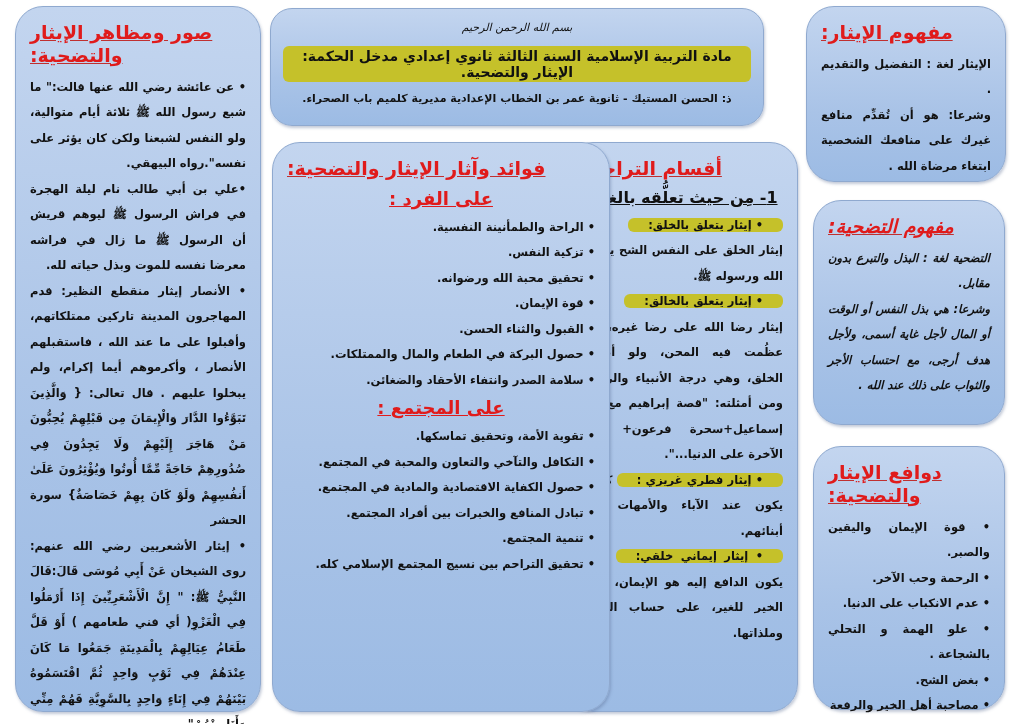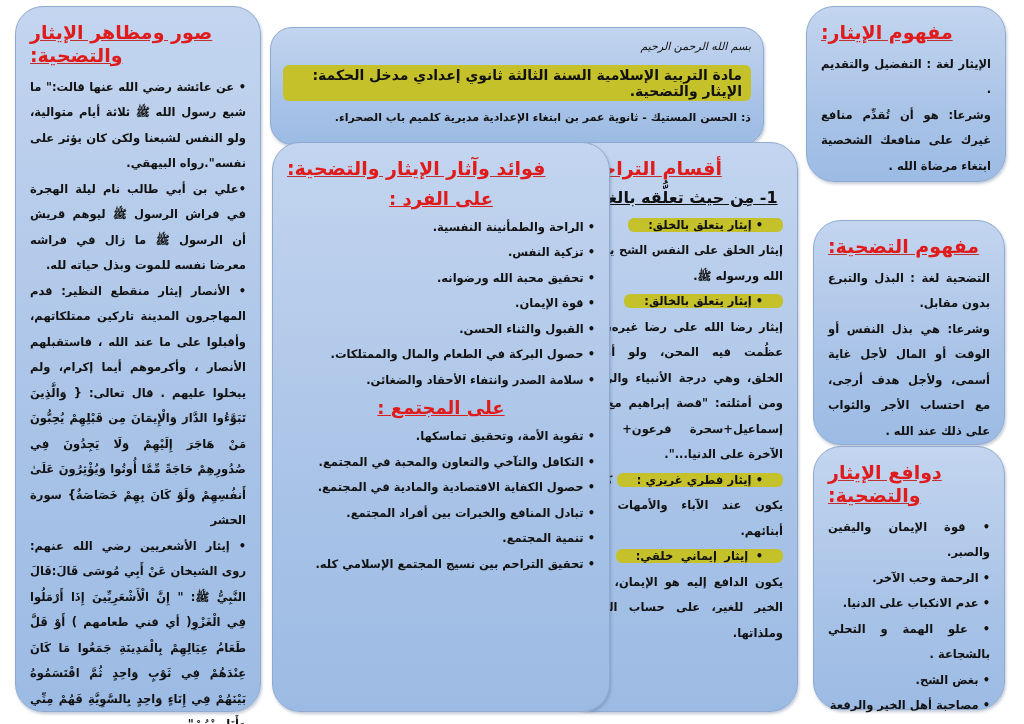--- a/index.html
+++ b/index.html
@@ -21,39 +21,39 @@
   .sub {
     font-weight:bold; text-decoration:underline; font-size:16px; text-align:center; margin:4px 0 6px;
     color:#111;
   }
   .sub.red { color:#e01b1b; font-size:18px; }
   p, li { margin:0; font-size:11.5px; line-height:25.5px; text-align:justify; font-weight:bold; }
   ul { list-style:none; padding:0; margin:0; }
   li::before { content:"• "; }
   .hl { background:#c5c12a; border-radius:6px; padding:0 20px; }
 
-  #header { left:270px; top:8px; width:494px; height:118px; border-radius:22px; padding:8px 12px; text-align:right;margin-top:19px; }
+  #header { left:270px; top:8px; width:494px; height:118px; border-radius:22px; padding:8px 12px; text-align:center; }
   #header .basmala { font-size:11px; margin-top:4px; font-style:italic; }
   #header .subject { display:inline-block; margin-top:12px; font-weight:bold; font-size:14px; background:#c5c12a; border-radius:6px; padding:2px 9px; }
   #header .author { margin-top:10px; font-size:11px; font-weight:bold; }
 
   #col-concept { left:806px; top:6px; width:200px; height:176px; }
-  #col-sacrifice { left:813px; top:220px; width:192px; height:225px; }
+  #col-sacrifice { left:813px; top:200px; width:192px; height:225px;font-style:italic; }
   #col-motives { left:813px; top:446px; width:192px; height:264px; }
   #col-types { left:565px; top:142px; width:233px; height:570px; }
   #col-benefits { left:272px; top:142px; width:338px; height:570px; }
   #col-examples { left:15px; top:6px; width:246px; height:706px; }
 </style>
 </head>
 <body>
 
 <div class="card" id="header">
   <div class="basmala">بسم الله الرحمن الرحيم</div>
   <div class="subject">مادة التربية الإسلامية السنة الثالثة ثانوي إعدادي مدخل الحكمة: الإيثار والتضحية.</div>
-  <div class="author">ذ: الحسن المستيك  -  ثانوية عمر بن ابتغاء الإعدادية مديرية كلميم باب الصحراء.</div>
+  <div class="author">ذ: الحسن المستيك  -  ثانوية عمر بن الخطاب الإعدادية مديرية كلميم باب الصحراء.</div>
 </div>
 
 <div class="card" id="col-concept">
   <div class="title">مفهوم الإيثار:</div>
   <p>الإيثار لغة : التفضيل والتقديم .</p>
   <p>وشرعا: هو أن تُقدِّم منافع غيرك على منافعك الشخصية ابتغاء مرضاة الله .</p>
 </div>
 
 <div class="card" id="col-sacrifice">
   <div class="title">مفهوم التضحية:</div>

